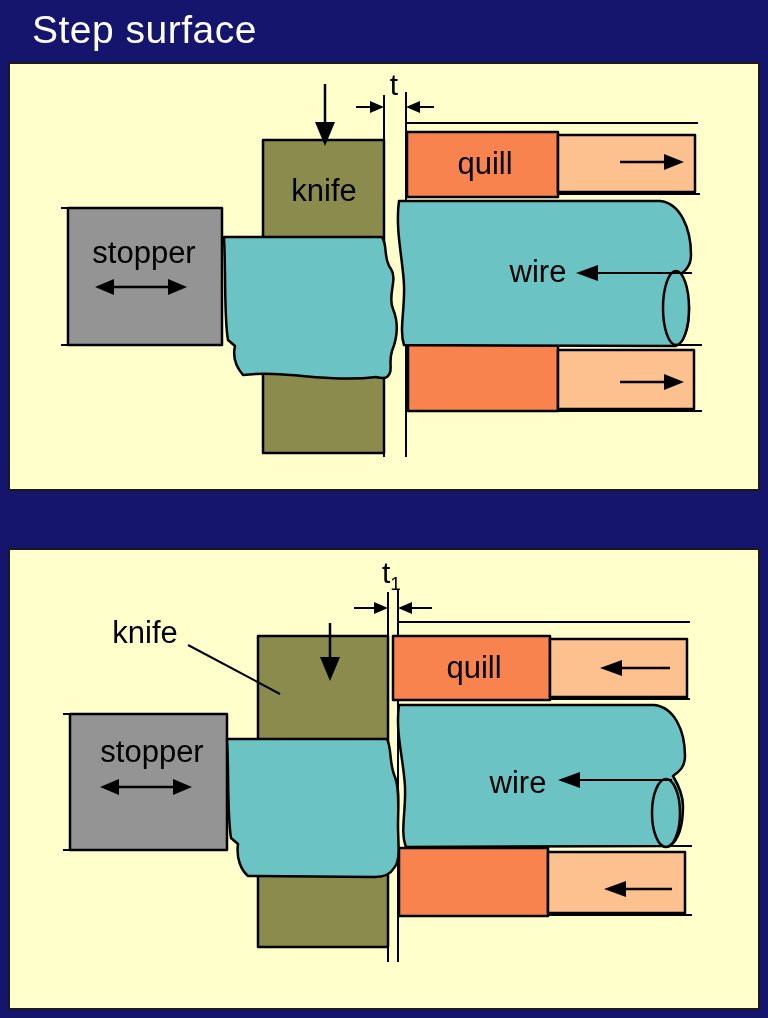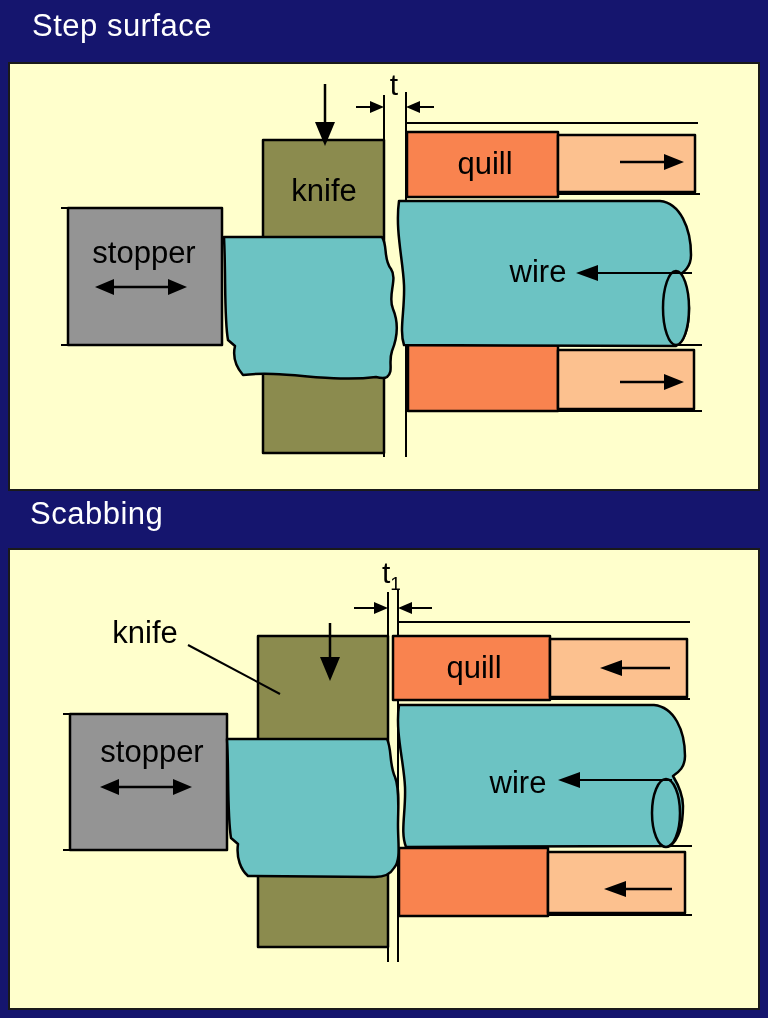--- a/index.html
+++ b/index.html
@@ -2,21 +2,21 @@
 <html><head>
 <meta charset="utf-8">
 <style>
   html,body { margin:0; padding:0; }
   .canvas {
     position:relative; width:768px; height:1018px;
     font-family:"Liberation Sans", sans-serif;
     overflow:hidden;
   }
   .title {
-    position:absolute; color:#ffffff; font-size:31px; letter-spacing:0.5px;
+    position:absolute; color:#ffffff; font-size:39px; letter-spacing:0.5px;
     font-family:"Liberation Sans", sans-serif; white-space:nowrap;
   }
   .panel-svg { position:absolute; display:block; }
   text.lbl   { font:31px "Liberation Sans", sans-serif; fill:#000; }
   text.dim   { font:30px "Liberation Sans", sans-serif; fill:#000; }
   .oline     { stroke:#000; stroke-width:2.5; stroke-linejoin:round; }
   .thin      { stroke:#000; stroke-width:2; fill:none; }
   .arrowline { stroke:#000; stroke-width:2.5; fill:none; }
   .ah        { fill:#000; stroke:none; }
 </style>
@@ -105,21 +105,20 @@
       <line class="thin" x1="588" y1="211" x2="684" y2="211"></line>
       <polygon class="ah" points="568,211 590,203 590,219"></polygon>
     </g>
 
     <text class="lbl" x="316" y="139" text-anchor="middle">knife</text>
     <text class="lbl" x="136" y="201" text-anchor="middle">stopper</text>
     <text class="lbl" x="477" y="112" text-anchor="middle">quill</text>
     <text class="lbl" x="530" y="220" text-anchor="middle">wire</text>
   </svg>
 
-  <div class="title" style="left: 30px; top: 496px; color: rgb(255, 255, 255);">Scabbing</div>
 
   <svg class="panel-svg" style="left:8px; top:548px;" width="752" height="462" viewBox="0 0 752 462">
     <rect x="1" y="1" width="750" height="460" stroke="#1a1a1a" stroke-width="2" fill="#ffffcc"></rect>
 
     <line class="thin" x1="380" y1="44" x2="380" y2="414"></line>
     <line class="thin" x1="390" y1="41" x2="390" y2="414"></line>
 
     <line class="thin" x1="390" y1="74" x2="682" y2="74"></line>
     <line class="thin" x1="542" y1="151" x2="682" y2="151"></line>
     <line class="thin" x1="452" y1="298" x2="684" y2="298"></line>

